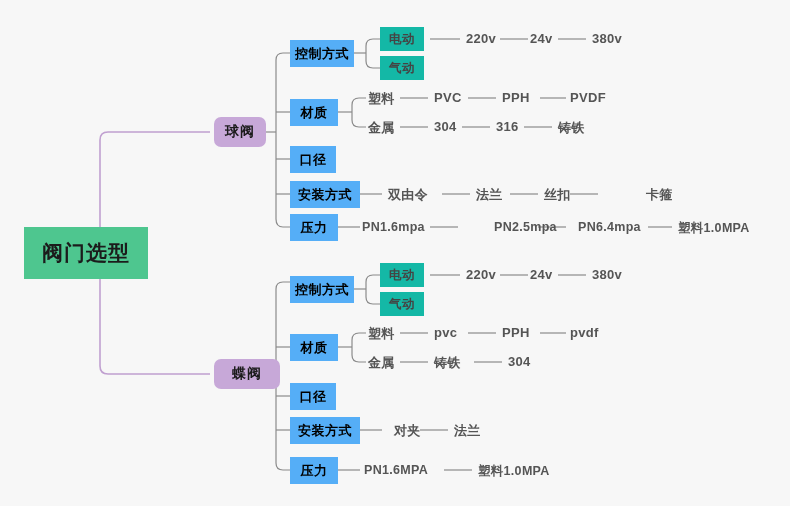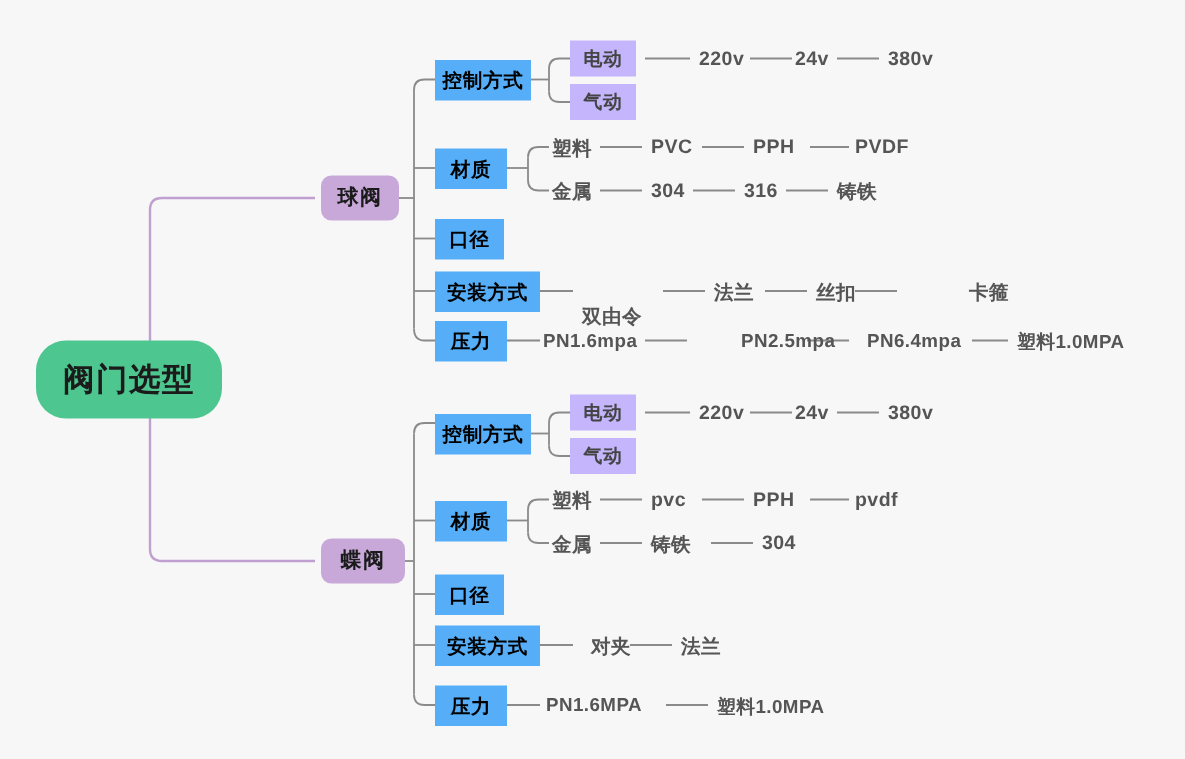--- a/index.html
+++ b/index.html
@@ -12,21 +12,21 @@
     position:relative;
   }
   #canvas{position:absolute;left:0;top:0;width:790px;height:506px;}
   svg.links{position:absolute;left:0;top:0;width:790px;height:506px;pointer-events:none;}
 
   .node{position:absolute;box-sizing:border-box;display:flex;align-items:center;justify-content:center;}
 
   .root{
     background:#4ec68f;
     color:#1b1b1b;
-    border-radius:20px;
+    border-radius:0;
     font-size:21px;
     font-weight:bold;
     letter-spacing:1px;
   }
   .branch{
     background:#c7a8d8;
     color:#1b1b1b;
     border-radius:7px;
     font-size:14px;
     font-weight:bold;
@@ -34,21 +34,21 @@
     justify-content:center;
   }
   .cat{
     background:#55aef7;
     color:#000000;
     font-size:13px;
     font-weight:bold;
     letter-spacing:.5px;
   }
   .leafbox{
-    background:#c4b5fd;
+    background:#14b8a6;
     color:#444444;
     font-size:12.5px;
     font-weight:bold;
     letter-spacing:.5px;
   }
   .txt{
     position:absolute;
     color:#555555;
     font-size:13px;
     font-weight:bold;
@@ -179,34 +179,34 @@
   <div class="txt" style="left:496px;top:119px;">316</div>
   <div class="txt" style="left:558px;top:119px;">铸铁</div>
 
   <div class="node cat" style="left:290px;top:146px;width:46px;height:27px;">
     <span>口径</span>
   </div>
 
   <div class="node cat" style="left:290px;top:181px;width:70px;height:27px;">
     <span>安装方式</span>
   </div>
-  <div class="txt" style="left:388px;top:186px;margin-top:16px;">双由令</div>
+  <div class="txt" style="left:388px;top:186px;">双由令</div>
   <div class="txt" style="left:476px;top:186px;">法兰</div>
   <div class="txt" style="left:544px;top:186px;">丝扣</div>
   <div class="txt" style="left:604px;top:186px;margin-left:42px;">卡箍</div>
 
   <div class="node cat" style="left:290px;top:214px;width:48px;height:27px;">
     <span>压力</span>
   </div>
   <div class="txt small" style="left:362px;top:220px;">PN1.6mpa</div>
   <div class="txt small" style="left:470px;top:220px;margin-left:24px;">PN2.5mpa</div>
   <div class="txt small" style="left:578px;top:220px;">PN6.4mpa</div>
   <div class="txt small" style="left:678px;top:220px;">塑料1.0MPA</div>
 
-  <div class="node branch" style="left:214px;top:359px;width:56px;height:30px;">
+  <div class="node branch" style="left:214px;top:359px;width:66px;height:30px;">
     <span>蝶阀</span>
   </div>
 
   <div class="node cat" style="left:290px;top:276px;width:64px;height:27px;">
     <span>控制方式</span>
   </div>
   <div class="node leafbox" style="left:380px;top:263px;width:44px;height:24px;">
     <span>电动</span>
   </div>
   <div class="node leafbox" style="left:380px;top:292px;width:44px;height:24px;">

